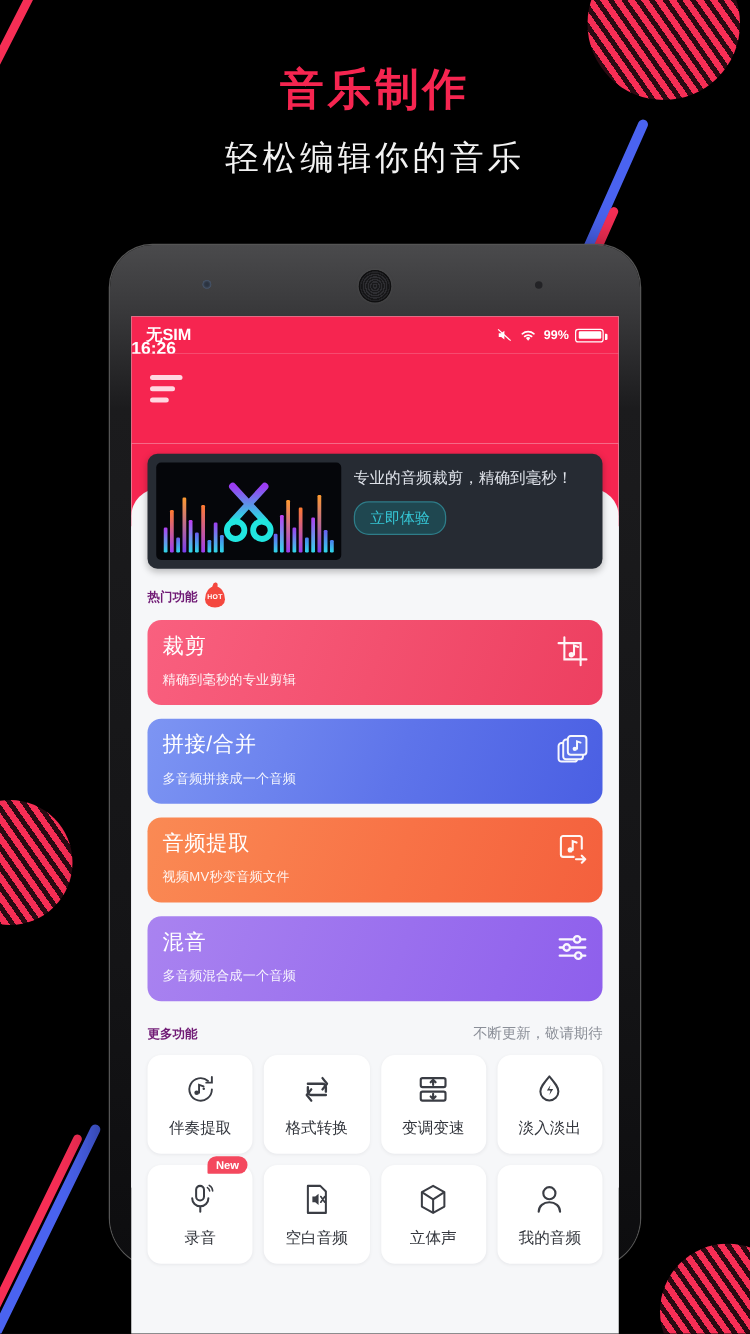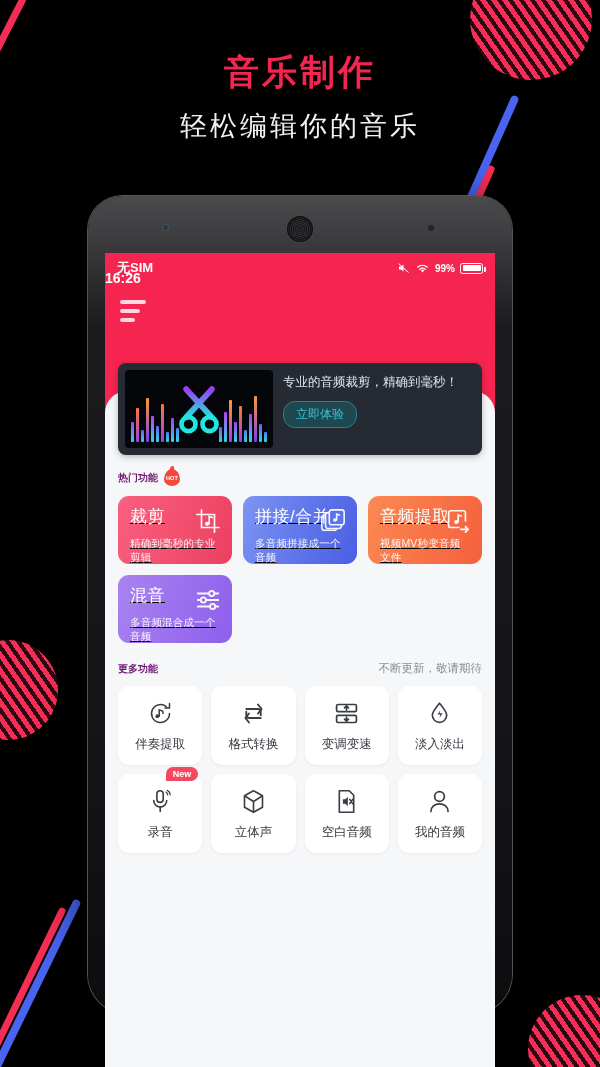--- a/index.html
+++ b/index.html
@@ -108,21 +108,21 @@
   .sec-more { margin-left:auto; font-size:11.5px; color:#8b8f98; }
   #hot-badge {
     margin-left:6px; width:16px; height:17px; background:#f4483f;
     border-radius:50% 50% 50% 50% / 62% 62% 38% 38%;
     position:relative; color:#fff; font-size:5.5px; font-weight:bold;
     display:flex; align-items:center; justify-content:center; letter-spacing:.2px;
   }
   #hot-badge::before{ content:""; position:absolute; top:-3px; left:50%; margin-left:-2px;
     width:4px; height:6px; background:#f4483f; border-radius:50% 50% 0 0; transform:rotate(14deg); }
 
-  .hot-grid { display:grid; grid-template-columns:1fr 1fr 1fr; gap:11px;text-decoration:underline; }
+  .hot-grid { display:grid; grid-template-columns:1fr; gap:11px; }
   .hot-card {
     height:68px; border-radius:11px; padding:9px 12px; color:#fff; position:relative;
     overflow:hidden; cursor:pointer;
   }
   .hot-card h4 { font-size:17px; font-weight:normal; letter-spacing:.5px; }
   .hot-card p { font-size:10.5px; margin-top:9px; color:rgba(255,255,255,.92); letter-spacing:.2px; }
   .hot-ico { position:absolute; right:11px; top:12px; width:26px; height:26px; opacity:.95; }
   .c-crop  { background:linear-gradient(110deg,#f9607f 0%,#f3506f 50%,#ed3f60 100%); }
   .c-merge { background:linear-gradient(110deg,#7d95f3 0%,#5e74ea 55%,#4a5fe3 100%); }
   .c-extract{ background:linear-gradient(110deg,#fa8a54 0%,#f87246 55%,#f4603d 100%); }
@@ -376,37 +376,37 @@
                     <path d="M14.7 21.5V26"></path>
                   <path d="M21 4.5c1.2.7 1.9 1.8 2 3.1" stroke-width="1.4"></path>
                   <path d="M22.6 2.6c1.9 1 3 2.8 3.1 4.9" stroke-width="1.4"></path>
                 </svg>
               </span>
               <span class="lb">录音</span>
             </div>
 
             <div class="tile">
               <span class="ic">
-                <svg width="27" height="27" viewBox="0 0 30 30" fill="none" stroke="#3a3d44" stroke-width="1.8" stroke-linejoin="round">
-                  <path d="M15 3l10 5.6v12.8L15 27 5 21.4V8.6z"></path>
-                    <path d="M15 15l10-6.4M15 15v12M15 15L5 8.6"></path>
-                </svg>
-              </span>
-              <span class="lb">立体声</span>
-            </div>
-
-            <div class="tile">
-              <span class="ic">
                 <svg width="27" height="27" viewBox="0 0 30 30" fill="none" stroke="#3a3d44" stroke-width="1.8" stroke-linejoin="round" stroke-linecap="round">
                   <path d="M7 3h11l5 5v19H7z"></path>
                   <path d="M11 12.5v5h2.5l3 2.6V9.9l-3 2.6z" fill="#3a3d44" stroke="none"></path>
                   <path d="M18.5 12.5l3.5 5M22 12.5l-3.5 5" stroke-width="1.5"></path>
                 </svg>
               </span>
               <span class="lb">空白音频</span>
+            </div>
+
+            <div class="tile">
+              <span class="ic">
+                <svg width="27" height="27" viewBox="0 0 30 30" fill="none" stroke="#3a3d44" stroke-width="1.8" stroke-linejoin="round">
+                  <path d="M15 3l10 5.6v12.8L15 27 5 21.4V8.6z"></path>
+                    <path d="M15 15l10-6.4M15 15v12M15 15L5 8.6"></path>
+                </svg>
+              </span>
+              <span class="lb">立体声</span>
             </div>
 
             <div class="tile">
               <span class="ic">
                 <svg width="27" height="27" viewBox="0 0 30 30" fill="none" stroke="#3a3d44" stroke-width="1.9" stroke-linecap="round">
                   <circle cx="15" cy="9.5" r="5.4"></circle>
                     <path d="M5.5 26c0-5 4.3-8.4 9.5-8.4s9.5 3.4 9.5 8.4"></path>
                 </svg>
               </span>
               <span class="lb">我的音频</span>

